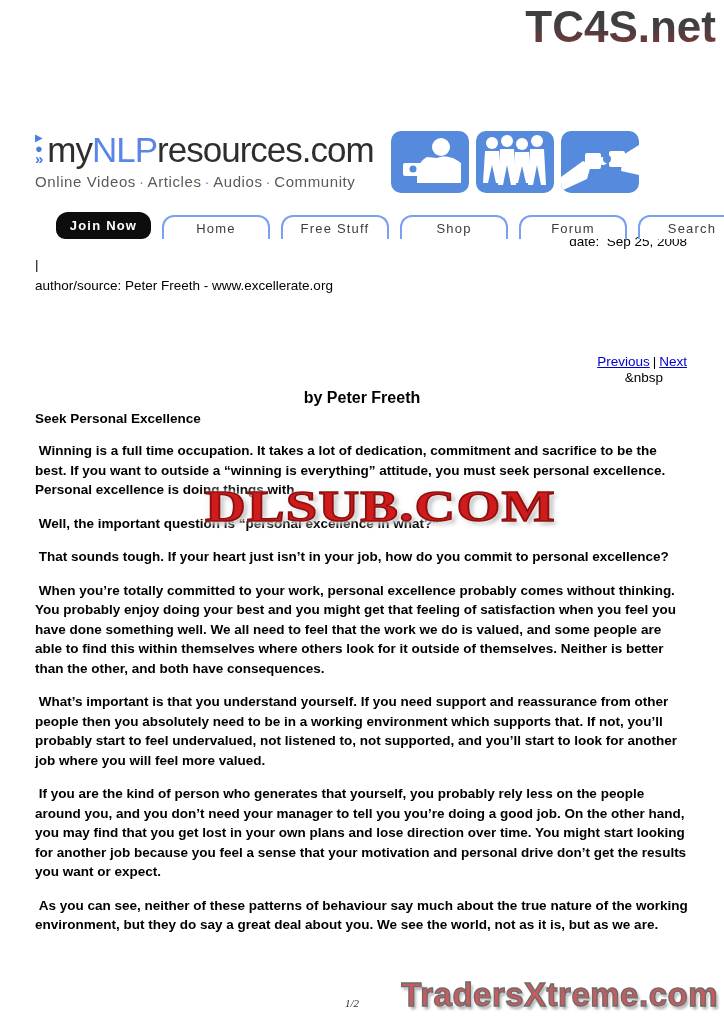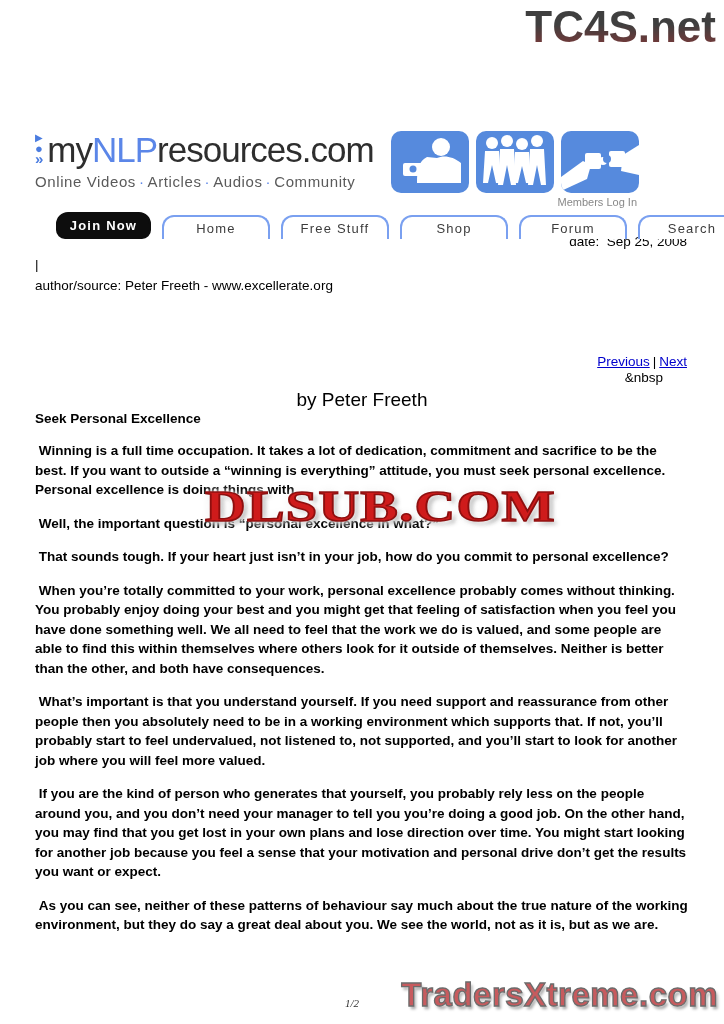--- a/index.html
+++ b/index.html
@@ -77,21 +77,21 @@
   .author-line { margin:6px 0 0 35px; }
 
   
   .prevnext { position:absolute; top:354px; left:0; width:724px; font-size:13.5px; }
   .pn-links { text-align:right; padding-right:37px; }
   .pn-links a { color:#0000cc; text-decoration:underline; cursor:pointer; }
   .pn-sep { color:#000; padding:0 3px; }
   .pn-nbsp { text-align:right; padding-right:61px; margin-top:1px; }
 
   
-  .byline { position:absolute; top:389px; left:0; width:724px; text-align:center; font-weight:normal; font-size:19px; }
+  .byline { position:absolute; top:389px; left:0; width:724px; text-align:center; font-weight:bold; font-size:16px; }
   .article { position:absolute; top:411px; left:35px; width:656px; }
   .heading { font-weight:bold; font-size:13.5px; margin-bottom:15px; }
   .article p {
     font-weight:bold; font-size:13.5px; line-height:19.5px;
     margin-bottom:14px; white-space:pre-wrap;
   }
 
   
   .page-num {
     position:absolute; top:997px; left:345px; font-size:11px; font-style:italic;
@@ -150,21 +150,20 @@
               <path d="M0 46 L22 30 L30 34 L26 48 L0 60 Z"></path>
               <rect x="24" y="22" width="16" height="16" rx="2"></rect>
               <circle cx="42" cy="30" r="4"></circle>
               <rect x="48" y="20" width="16" height="16" rx="2"></rect>
               <circle cx="46" cy="28" r="4" fill="#568add"></circle>
               <path d="M62 24 L78 14 L78 44 L60 40 Z"></path>
             </g>
           </svg>
         </div>
       </div>
-      <div class="members">Members Log In</div>
     </div>
   </div>
 
   <div class="nav">
     <div class="tab active">Join Now</div>
     <div class="tab">Home</div>
     <div class="tab">Free Stuff</div>
     <div class="tab">Shop</div>
     <div class="tab">Forum</div>
     <div class="tab">Search</div>

